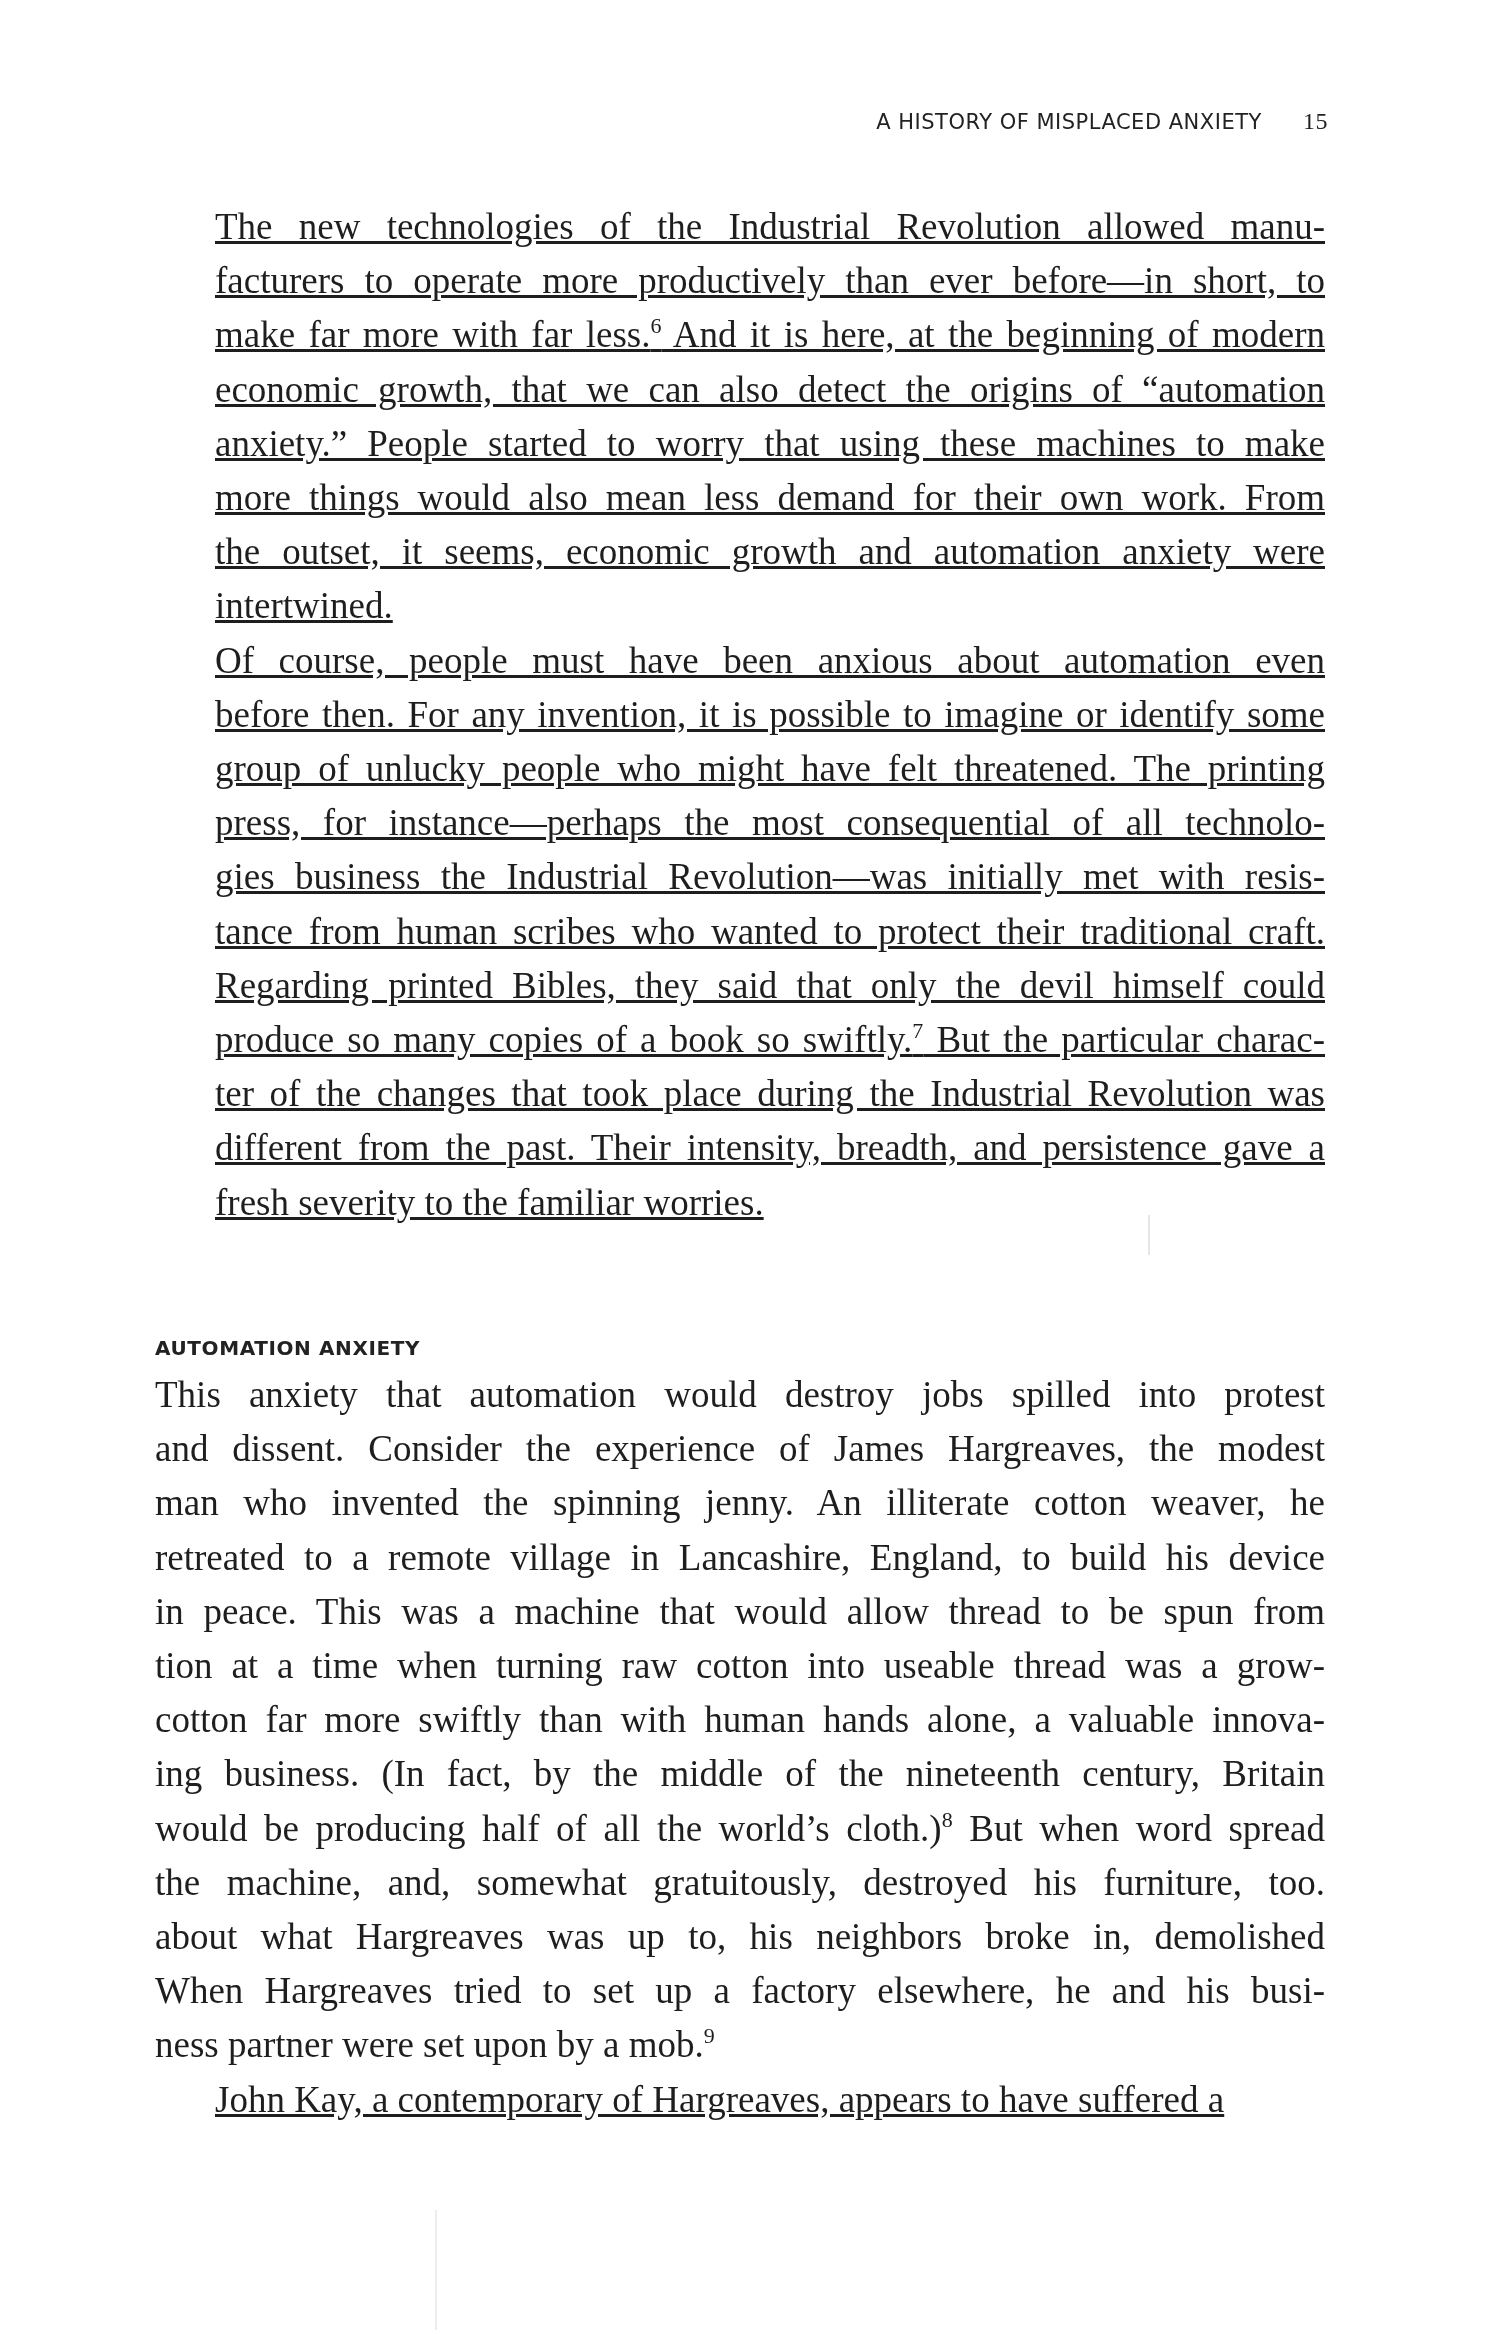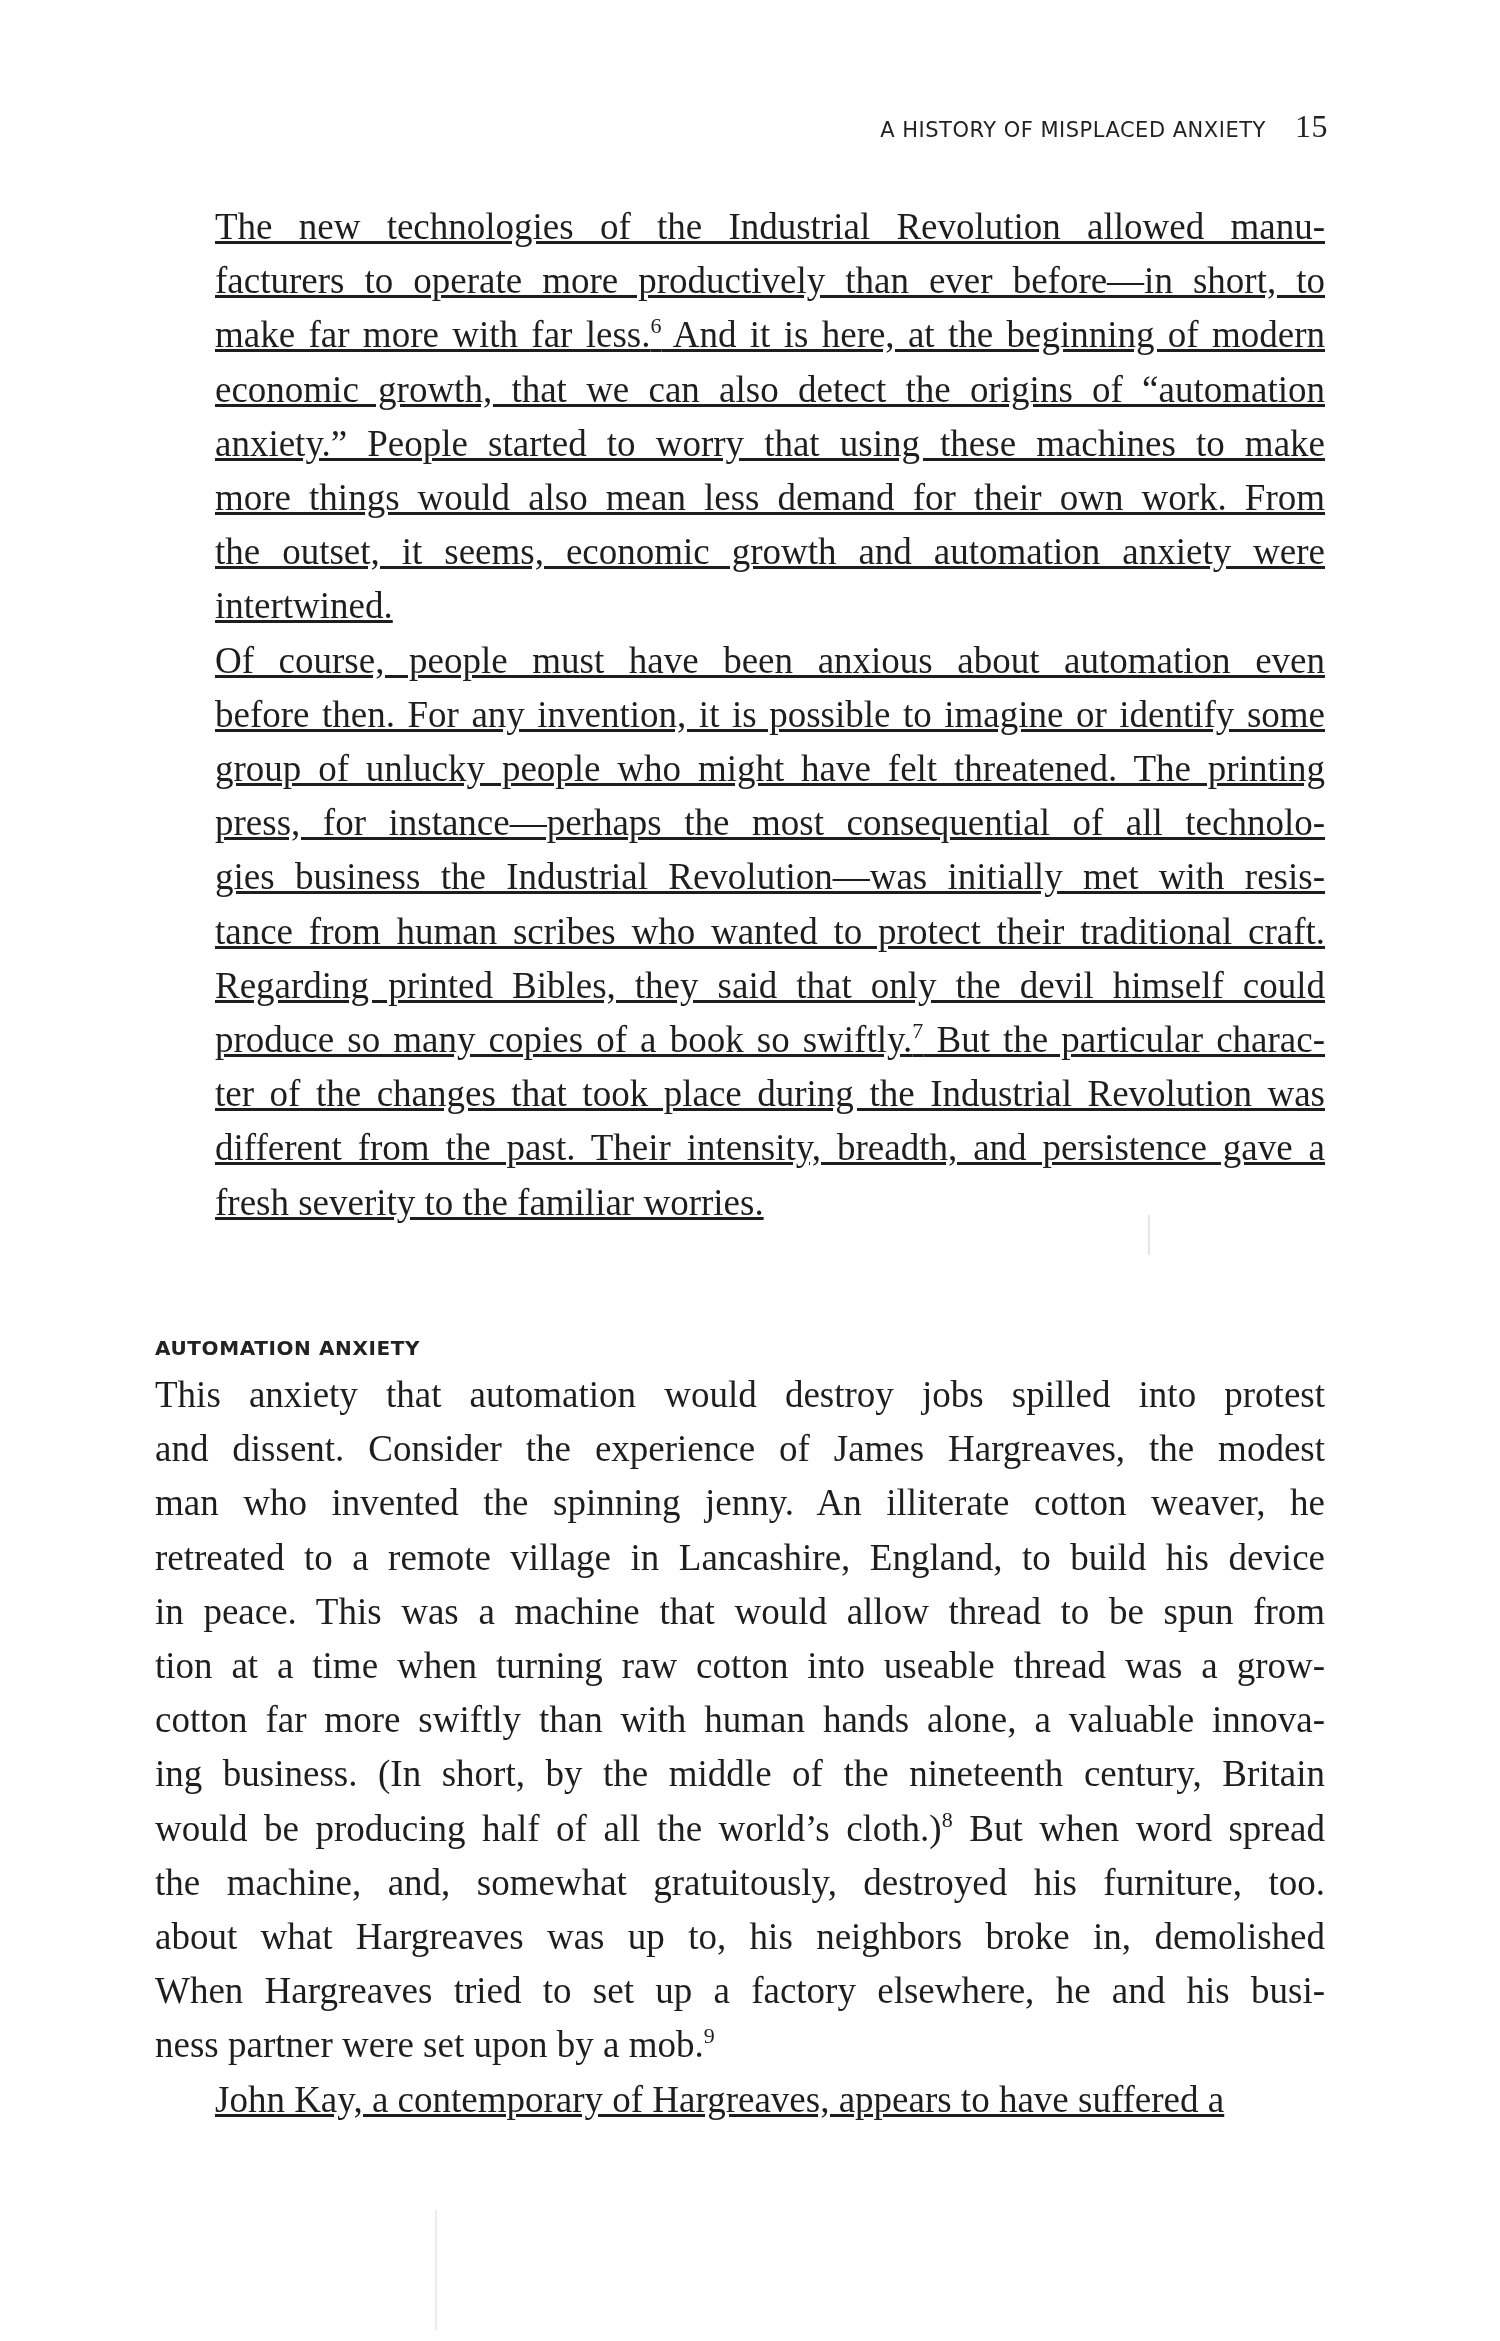--- a/index.html
+++ b/index.html
@@ -15,23 +15,23 @@
     top: 108px;
     right: 172px;
     font-family: "DejaVu Sans", sans-serif;
     font-size: 21px;
     letter-spacing: 0.5px;
     color: #222;
     white-space: nowrap;
   }
   .running-head .page-num {
     display: inline-block;
-    margin-left: 22px;
+    margin-left: 34px;
     font-family: "Liberation Serif", serif;
-    font-size: 32px;
+    font-size: 24px;
   }
   .body-text {
     position: absolute;
     left: 155px;
     width: 1170px;
     font-family: "Liberation Serif", serif;
     font-size: 37px;
     line-height: 54.2px;
     text-align: justify;
     color: #1e1e1e;
@@ -108,21 +108,21 @@
 
 <div class="body-text" id="block2">
   <p>
       <span class="line">This anxiety that automation would destroy jobs spilled into protest</span>
       <span class="line">and dissent. Consider the experience of James Hargreaves, the modest</span>
       <span class="line">man who invented the spinning jenny. An illiterate cotton weaver, he</span>
       <span class="line">retreated to a remote village in Lancashire, England, to build his device</span>
       <span class="line">in peace. This was a machine that would allow thread to be spun from</span>
       <span class="line">tion at a time when turning raw cotton into useable thread was a grow-</span>
       <span class="line">cotton far more swiftly than with human hands alone, a valuable innova-</span>
-      <span class="line">ing business. (In short, by the middle of the nineteenth century, Britain</span>
+      <span class="line">ing business. (In fact, by the middle of the nineteenth century, Britain</span>
       <span class="line"><span>would be producing half of all the world’s cloth.)</span><sup>8</sup><span> But when word spread</span></span>
       <span class="line">the machine, and, somewhat gratuitously, destroyed his furniture, too.</span>
       <span class="line">about what Hargreaves was up to, his neighbors broke in, demolished</span>
       <span class="line">When Hargreaves tried to set up a factory elsewhere, he and his busi-</span>
       <span class="line last"><span>ness partner were set upon by a mob.</span><sup>9</sup><span></span></span>
     </p>
   <p class="indent">
       <span class="line last">John Kay, a contemporary of Hargreaves, appears to have suffered a</span>
     </p>
 </div>

